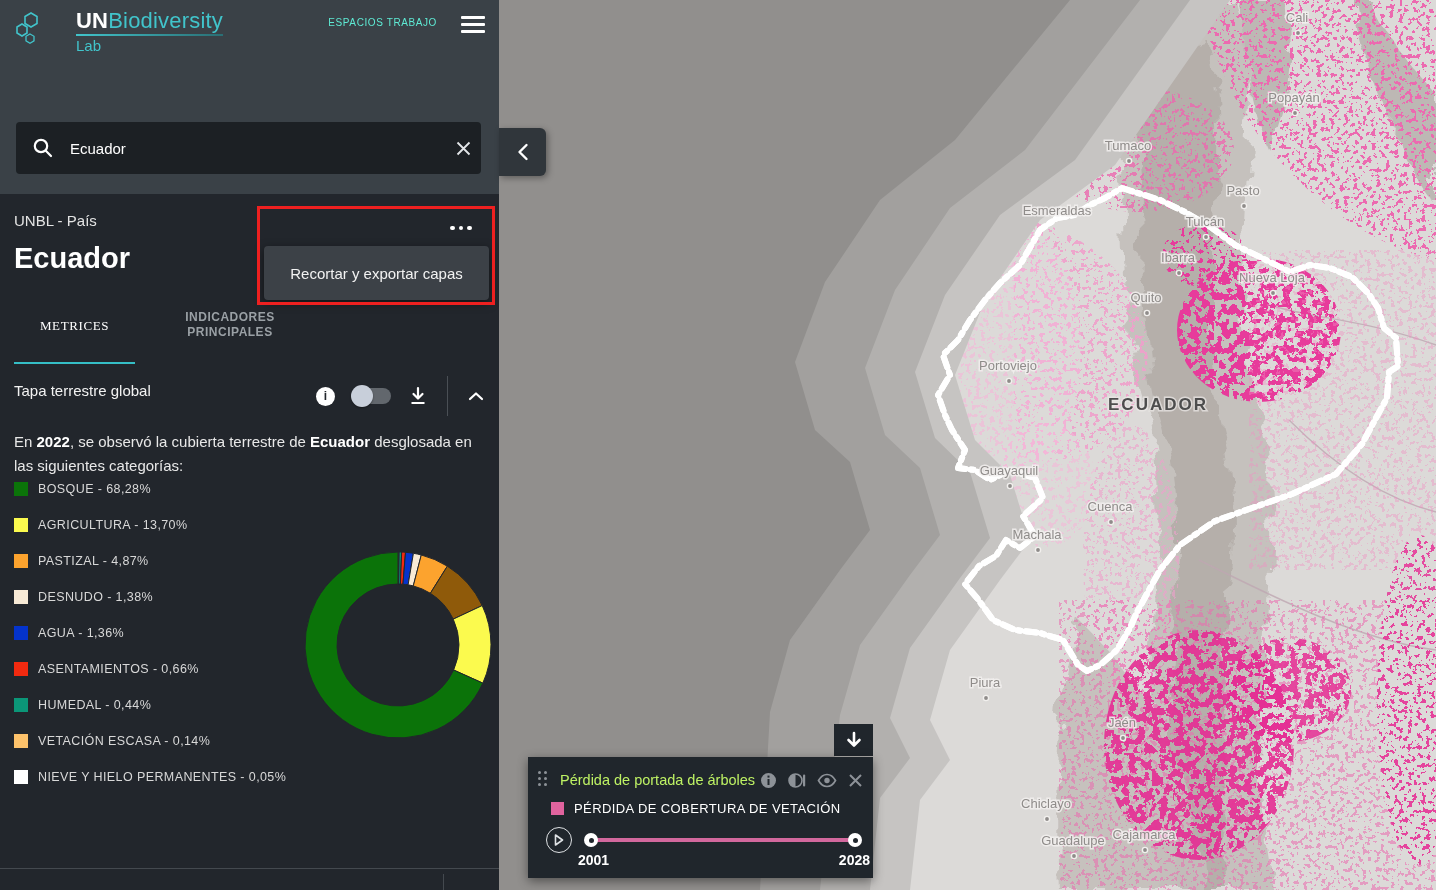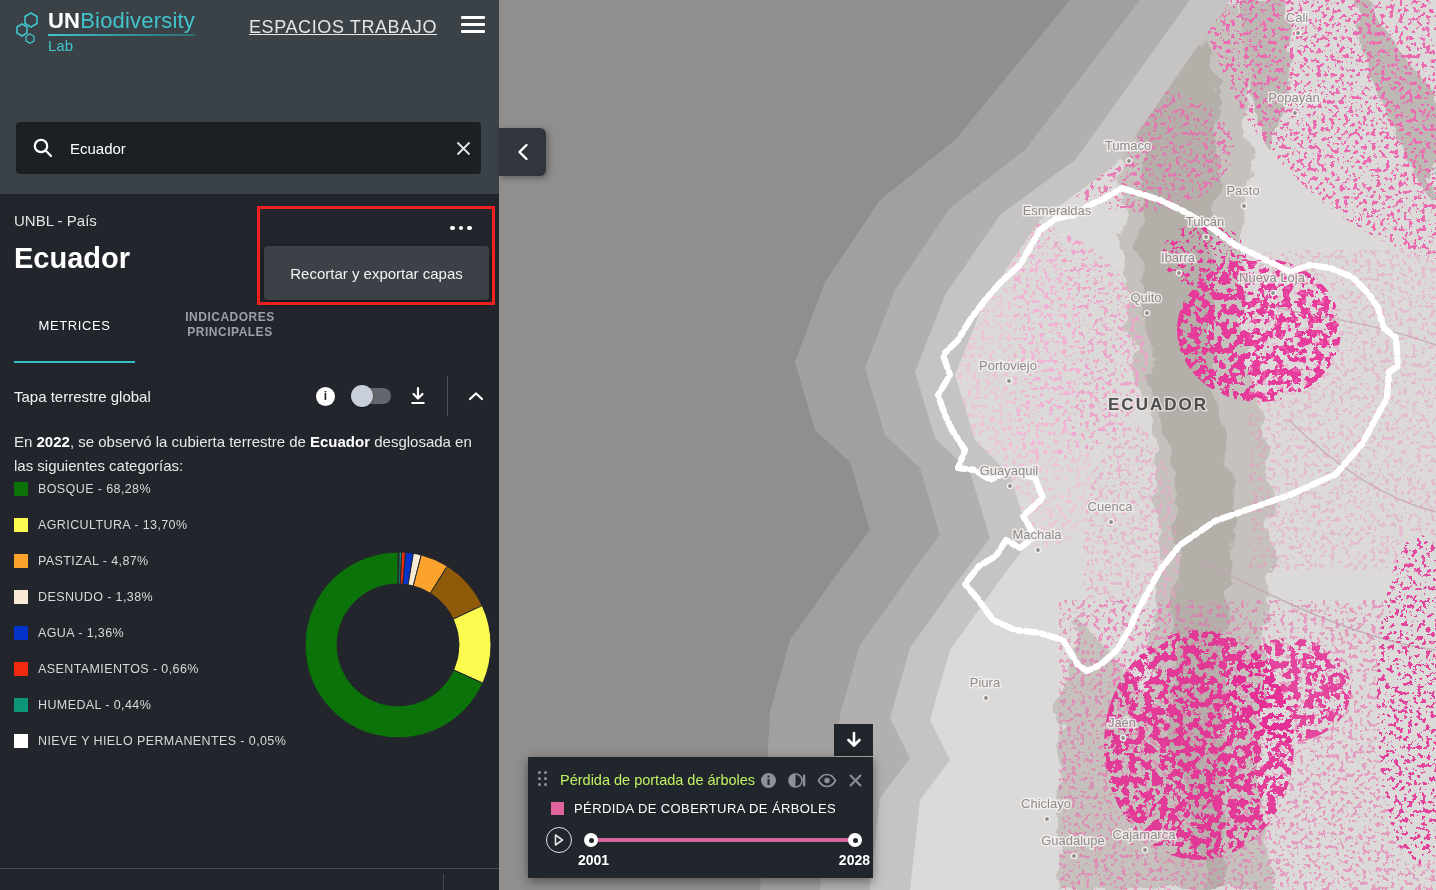--- a/index.html
+++ b/index.html
@@ -6,53 +6,53 @@
   .stage{position:relative;width:1436px;height:890px;overflow:hidden;
          font-family:"Liberation Sans",sans-serif;background:#22262c;color:#e8e8e8;}
   
   .map{position:absolute;left:499px;top:0;width:937px;height:890px;background:#3b82f6;}
   .map svg{display:block}
   .city-label{font-size:13px;fill:#8f8c8a;paint-order:stroke;stroke:#f2f0ee;stroke-width:3px;stroke-opacity:.85;}
   .country-label{font-size:17px;font-weight:bold;letter-spacing:2px;fill:#4d4d4d;paint-order:stroke;stroke:#eceae8;stroke-width:3px;stroke-opacity:.7;}
   
   .sidebar{position:absolute;left:0;top:0;width:499px;height:890px;background:#22262c;}
   .side-header{position:absolute;left:0;top:0;width:499px;height:194px;background:#3a4147;}
-  .logo{position:absolute;left:14px;top:10px;display:flex;align-items:flex-start;}
+  .logo{position:absolute;left:14px;top:10px;display:flex;align-items:flex-start;gap:28px;}
   .logo-text{line-height:1;}
   .logo-main{font-size:22px;letter-spacing:.2px;}
   .logo-un{color:#ffffff;font-weight:bold;}
   .logo-bio{color:#41c4cb;}
   .logo-rule{height:2px;background:linear-gradient(90deg,#41c4cb,#2a6e74);margin-top:2px;}
   .logo-lab{color:#41c4cb;font-size:15px;margin-top:2px;}
-  .workspace{position:absolute;right:62px;top:17px;font-size:18px;letter-spacing:.6px;color:#e5e5e5;text-decoration:underline;}
+  .workspace{position:absolute;right:62px;top:17px;font-size:10px;letter-spacing:.6px;color:#5eead4;}
   .hamburger{position:absolute;right:14px;top:16px;width:24px;height:18px;cursor:pointer;}
   .hamburger span{display:block;height:2.6px;background:#fff;margin:0 0 4.4px;border-radius:1px;}
   .side-tabs{position:absolute;left:14px;top:70px;display:flex;gap:40px;}
   .side-tab{font-size:14px;letter-spacing:.7px;color:#9aa0a5;padding:0 22px 12px;cursor:pointer;}
   .side-tab.active{color:#fff;border-bottom:2px solid #35bec6;}
   .searchbox{position:absolute;left:16px;top:122px;width:465px;height:52px;background:#1c2024;border-radius:4px;display:flex;align-items:center;}
   .searchbox .mag{margin:0 14px 0 16px;}
   .searchbox input{flex:1;background:transparent;border:none;outline:none;color:#fff;font-size:15px;font-family:inherit;}
   .search-clear{width:36px;height:36px;display:flex;align-items:center;justify-content:center;cursor:pointer;}
   
   .collapse-btn{position:absolute;left:499px;top:128px;width:47px;height:48px;background:#30363b;border-radius:0 6px 6px 0;display:flex;align-items:center;justify-content:center;cursor:pointer;box-shadow:2px 2px 6px rgba(0,0,0,.35);}
   
   .kicker{position:absolute;left:14px;top:212px;font-size:15px;color:#e4e4e4;}
   .place-title{position:absolute;left:14px;top:242px;font-size:29px;font-weight:bold;color:#fff;}
   .highlight-rect{position:absolute;left:257px;top:206px;width:238px;height:99px;border:3px solid #ee2020;box-sizing:border-box;pointer-events:none;}
   .more-dots{position:absolute;left:450px;top:220px;width:30px;height:16px;display:flex;align-items:center;gap:4px;cursor:pointer;}
   .more-dots i{width:4.5px;height:4.5px;border-radius:50%;background:#fff;}
   .ctx-menu{position:absolute;left:264px;top:246px;width:225px;height:54px;background:#3c4147;border-radius:4px;box-shadow:0 3px 10px rgba(0,0,0,.5);display:flex;align-items:center;justify-content:center;font-size:15px;color:#f2f2f2;cursor:pointer;}
   .metric-tabs{position:absolute;left:14px;top:304px;display:flex;}
   .mtab{cursor:pointer;text-align:center;color:#9aa0a5;}
-  .mtab-a{width:121px;font-size:13px;letter-spacing:.6px;padding-top:14px;}
+  .mtab-a{width:121px;font-size:13px;letter-spacing:.6px;padding-top:14px;font-family:Liberation Serif, serif;}
   .mtab-a.active{color:#fff;border-bottom:2px solid #35bec6;padding-bottom:28px;}
   .mtab-b{width:150px;font-size:12px;letter-spacing:.5px;line-height:1.25;padding-top:6px;margin-left:20px;white-space:pre-line;font-weight:bold;}
   
-  .layer-row{position:absolute;left:14px;top:382px;width:470px;height:28px;display:flex;align-items:center;}
+  .layer-row{position:absolute;left:14px;top:382px;width:470px;height:28px;display:flex;}
   .layer-title{font-size:15px;color:#f2f2f2;flex:1;}
   .layer-icons{display:flex;align-items:center;gap:18px;}
   .info-badge{width:19px;height:19px;border-radius:50%;background:#fff;color:#22262c;font-weight:bold;font-size:12px;display:flex;align-items:center;justify-content:center;cursor:pointer;}
   .toggle{width:38px;height:16px;background:#62676d;border-radius:8px;position:relative;cursor:pointer;}
   .toggle .knob{position:absolute;left:-2px;top:-3px;width:22px;height:22px;border-radius:50%;background:#c8cfda;box-shadow:0 1px 2px rgba(0,0,0,.4);}
   .v-div{width:1px;height:40px;background:#4a4f55;margin:0 2px;}
   
   .desc{position:absolute;left:14px;top:430px;width:476px;font-size:15px;line-height:1.6;color:#e8e8e8;}
   .desc b{color:#fff;}
   
@@ -240,21 +240,21 @@
         </span>
         <span class="icon-btn">
           <svg width="15" height="15" viewBox="0 0 15 15">
               <path d="M2,2 L13,13 M13,2 L2,13" stroke="#8d9298" stroke-width="2"></path>
             </svg>
         </span>
       </div>
     </div>
     <div class="tl-legendrow">
       <span class="tl-swatch" id="tl-swatch" style="background: rgb(224, 99, 158);"></span>
-      <span class="tl-legend-label">PÉRDIDA DE COBERTURA DE ÁRBOLES</span>
+      <span class="tl-legend-label">PÉRDIDA DE COBERTURA DE VETACIÓN</span>
     </div>
     <div class="tl-sliderrow">
       <div class="play-btn">
         <svg width="10" height="12" viewBox="0 0 10 12">
             <path d="M1.5,1 L8.5,6 L1.5,11 Z" fill="none" stroke="#dfe2e5" stroke-width="1.6" stroke-linejoin="round"></path>
           </svg>
       </div>
       <div class="tl-track" id="tl-track" style="background: rgb(210, 104, 157);">
         <div class="tl-handle" style="left:-4px">
             <i></i>
@@ -374,20 +374,24 @@
         </div>
         <div class="legend-row">
           <span class="legend-swatch" style="background: rgb(242, 42, 16);"></span>
           <span class="legend-label">ASENTAMIENTOS - 0,66%</span>
         </div>
         <div class="legend-row">
           <span class="legend-swatch" style="background: rgb(11, 150, 120);"></span>
           <span class="legend-label">HUMEDAL - 0,44%</span>
         </div>
         <div class="legend-row">
+          <span class="legend-swatch" style="background: rgb(253, 194, 107);"></span>
+          <span class="legend-label">VETACIÓN ESCASA - 0,14%</span>
+        </div>
+        <div class="legend-row">
           <span class="legend-swatch" style="background: rgb(255, 255, 255);"></span>
           <span class="legend-label">NIEVE Y HIELO PERMANENTES - 0,05%</span>
         </div>
       </div>
 
     <svg class="donut" id="donut" viewBox="0 0 186 186">
         <path d="M93,0 A93,93 0 0 1 93.29213842244066,0.0004588444537887426 L93.1916176749342,32.000300962491195 A61,61 0 0 0 93,32 Z" fill="#ffffff" stroke="#22262c" stroke-width="1"></path>
         <path d="M93.29213842244066,0.0004588444537887426 A93,93 0 0 1 94.11010146775875,0.006625640687289547 L93.72813107025037,32.00434585034327 A61,61 0 0 0 93.1916176749342,32.000300962491195 Z" fill="#fdc26b" stroke="#22262c" stroke-width="1"></path>
         <path d="M94.11010146775875,0.006625640687289547 A93,93 0 0 1 96.67998916481054,0.07283669589995156 L95.41375633390798,32.04777460698814 A61,61 0 0 0 93.72813107025037,32.00434585034327 Z" fill="#0b9678" stroke="#22262c" stroke-width="1"></path>
         <path d="M96.67998916481054,0.07283669589995156 A93,93 0 0 1 100.5289353362662,0.30525833305148353 L97.93833393023912,32.20022320770043 A61,61 0 0 0 95.41375633390798,32.04777460698814 Z" fill="#f22a10" stroke="#22262c" stroke-width="1"></path>

